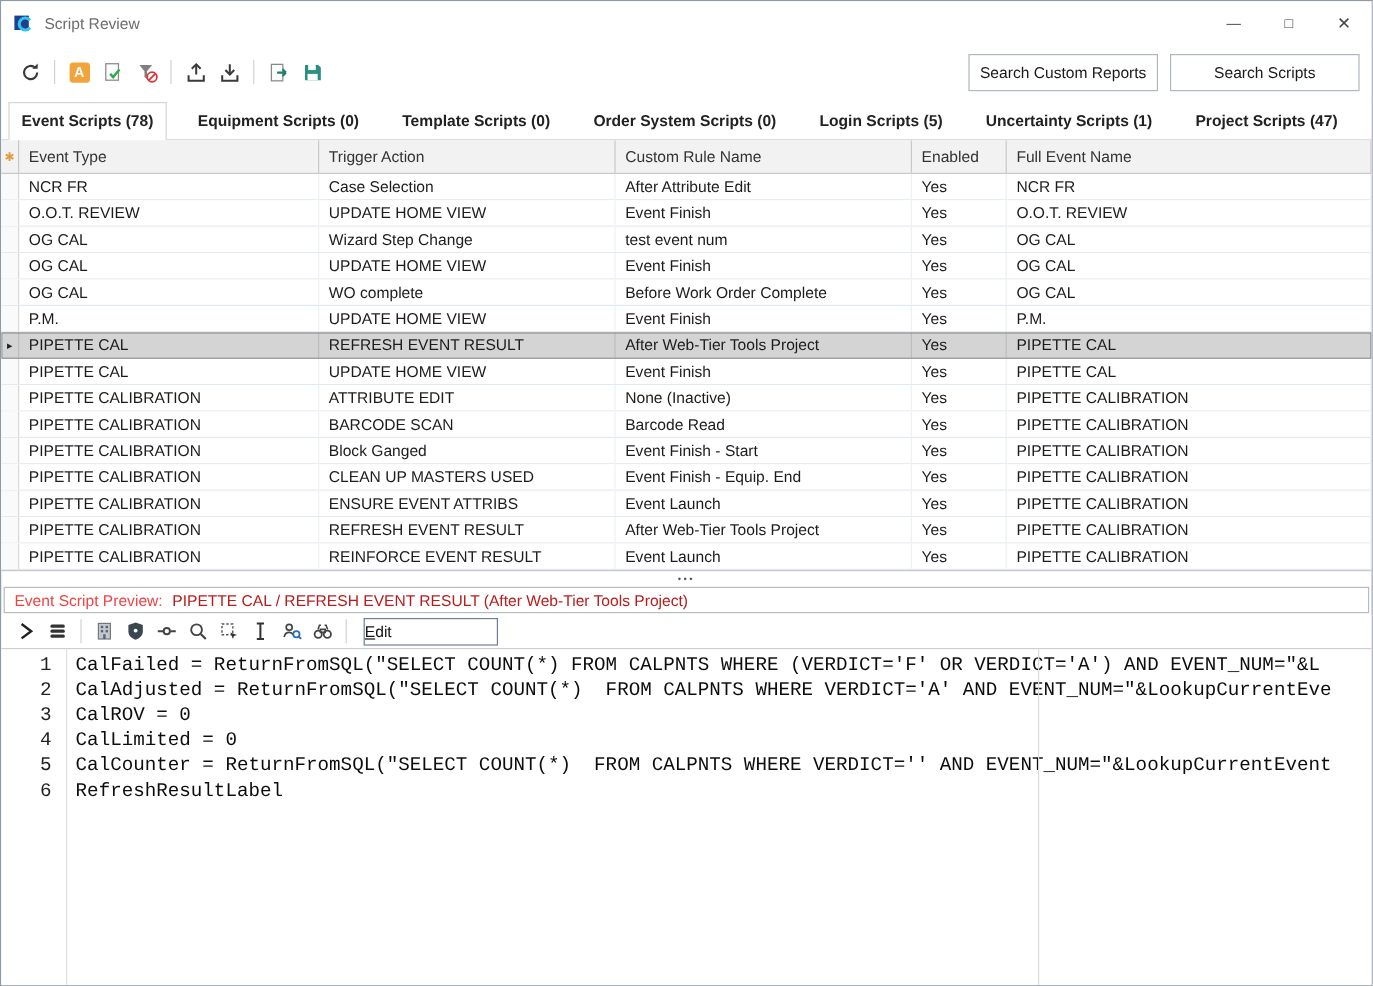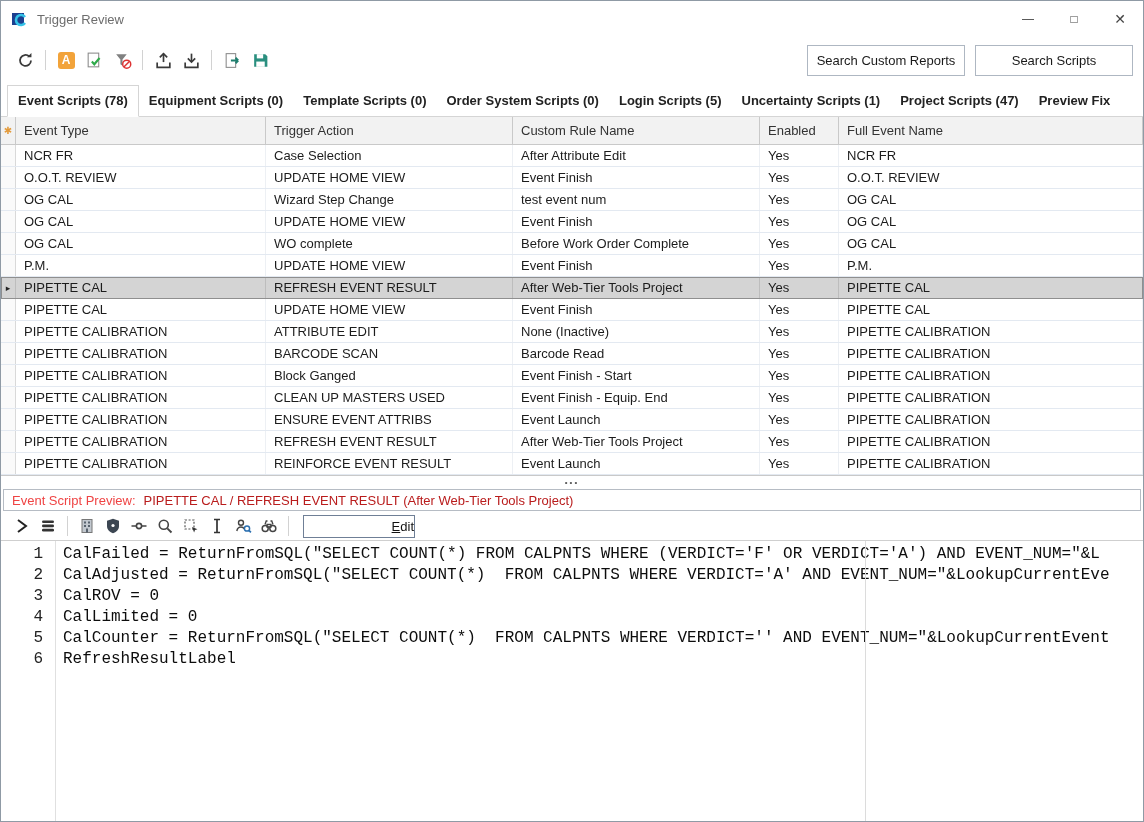--- a/index.html
+++ b/index.html
@@ -24,21 +24,21 @@
   .icon svg { width:19px; height:19px; }
   .abox { width:17px; height:17px; background:#f2a33a; border-radius:3px; color:#fff; font-weight:bold;
           font-size:12px; display:flex; align-items:center; justify-content:center; }
   .sep { width:1px; height:20px; background:#d2d2d2; margin:0 6px; }
   .tb-spacer { flex:1; }
   .srch { min-width:158px; height:31px; border:1px solid #aeb7c2; background:#fff; font-size:13px;
           color:#1a1a1a; display:flex; align-items:center; justify-content:center; padding:0 2px;
           margin-left:10px; font-family:"Liberation Sans", sans-serif; }
 
   
-  .tabbar { flex:0 0 34px; display:flex; align-items:flex-end; padding:0 6px; border-bottom:1px solid #d5d5d5; background:#fff; }
+  .tabbar { flex:0 0 34px; display:flex; align-items:flex-end; padding:0 6px; border-bottom:1px solid #d5d5d5; background:#fff;gap:16px; }
   .tab { padding:7px 10px 8px; font-size:13px; color:#222; white-space:nowrap; cursor:default;font-weight:bold; }
   .tab.active { font-weight:bold; border:1px solid #d5d5d5; border-bottom-color:#fff; background:#fff; margin-bottom:-1px; }
 
   
   .thead { flex:0 0 28px; display:grid; grid-template-columns:15px 250px 247px 247px 79px 1fr;
            background:#f2f2f2; border-bottom:1px solid #c9c9c9; }
   .hcell { border-right:1px solid #c9c9c9; padding:0 8px; display:flex; align-items:center;
            font-size:13px; color:#333; white-space:nowrap; overflow:hidden; }
   .hcell.corner { padding:0; justify-content:center; color:#e39b3c; font-size:10px; }
   .tbody { flex:0 0 330px; overflow:hidden; }
@@ -61,21 +61,21 @@
                  display:flex; align-items:center; padding:0 8px; font-size:13px; color:#222; gap:8px;
                  white-space:nowrap; overflow:hidden; }
   .preview-bar .plabel { color:#ef4444; }
   .preview-bar .pvalue { color:#b91c1c; }
 
   
   .toolbar2 { flex:0 0 28px; display:flex; align-items:center; padding:0 8px; background:#fff; }
   .toolbar2 .icon { width:24px; height:22px; }
   .toolbar2 .icon svg { width:18px; height:18px; }
   .edit-btn { min-width:112px; height:23px; border:1px solid #6f7f96; background:#fff; font-size:13px;
-              display:flex; align-items:center; justify-content:flex-end; margin-left:8px; color:#111; }
+              display:flex; align-items:center; justify-content:flex-start; margin-left:8px; color:#111; }
   .edit-btn span { display:block; }
   .edit-btn span::first-letter { text-decoration:underline; }
 
   
   .editor { flex:1; border-top:1px solid #cfcfcf; position:relative; display:flex; overflow:hidden;
             background:#fff; font-family:"Liberation Mono", monospace; }
   .gutter { flex:0 0 55px; border-right:1px solid #e0e0e0; text-align:right; padding:3px 12px 0 0; }
   .lnum { font-size:16px; line-height:21px; color:#222; }
   .code { flex:1; padding:3px 0 0 7px; overflow:hidden; }
   .cline { font-size:16px; line-height:21px; white-space:pre; color:#0d0d0d; }
@@ -86,21 +86,21 @@
 
 <div class="window">
 
   <div class="titlebar">
     <span class="app-icon">
       <svg viewBox="0 0 18 18">
           <rect x="1" y="3" width="12" height="12" fill="#1d3f8f"></rect>
           <path d="M14 7a5 5 0 1 0 0 6" stroke="#35c3e8" stroke-width="2.6" fill="none"></path>
         </svg>
     </span>
-    <span class="wtitle">Trigger Review</span>
+    <span class="wtitle">Script Review</span>
     <div class="wincontrols">
       <div class="winbtn">—</div>
       <div class="winbtn">□</div>
       <div class="winbtn close">✕</div>
     </div>
   </div>
 
   <div class="toolbar">
     <div class="icon">
       <svg viewBox="0 0 18 18">

